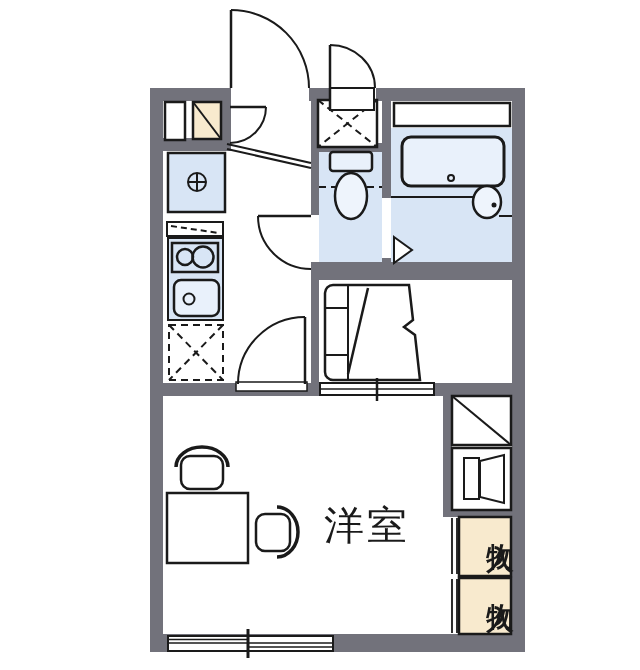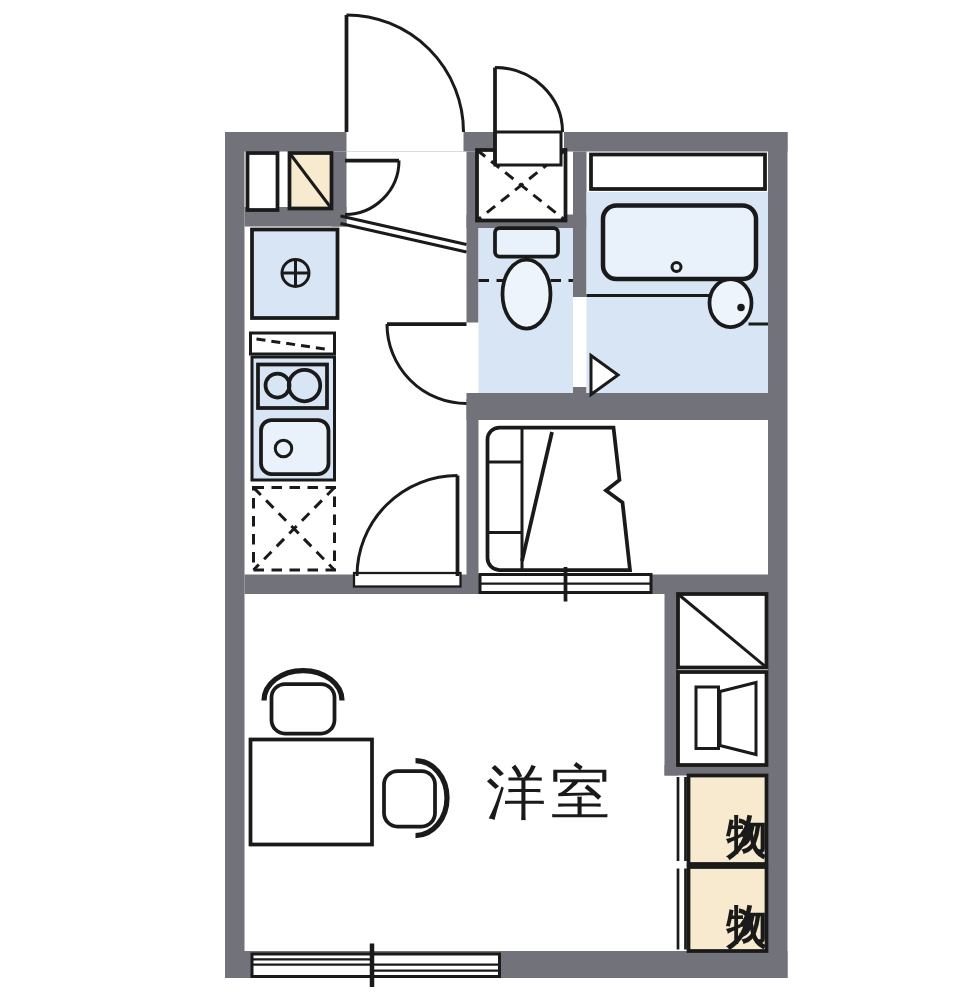--- a/index.html
+++ b/index.html
@@ -1,17 +1,17 @@
 <!DOCTYPE html>
 <html style="--c-wall: #72727b; --c-room_fill: #d8e5f5; --c-fixture_fill: #e9f1fb; --c-basin_fill: #eef4fc; --c-storage_fill: #f8eace; --c-line: #1a1a1a; --c-background: #ffffff;"><head>
 <meta charset="utf-8">
 <style>
   html,body{margin:0;padding:0;background:#fff;}
   #stage{position:relative;width:640px;height:670px;background:var(--c-background,#fff);overflow:hidden;
-         font-family:Liberation Sans, sans-serif;}
+         font-family:Liberation Mono, monospace;}
   #plan-svg{position:absolute;left:0;top:0;}
   .wall{fill:var(--c-wall);}
   .white{fill:var(--c-background);}
   .blue{fill:var(--c-room_fill);}
   .fx{fill:var(--c-fixture_fill);}
   .basin{fill:var(--c-basin_fill);}
   .cream{fill:var(--c-storage_fill);}
   .sk{stroke:var(--c-line);}
   .ln{stroke:var(--c-line);fill:none;}
   .label{position:absolute;color:var(--c-line);line-height:1.0;white-space:nowrap;}

